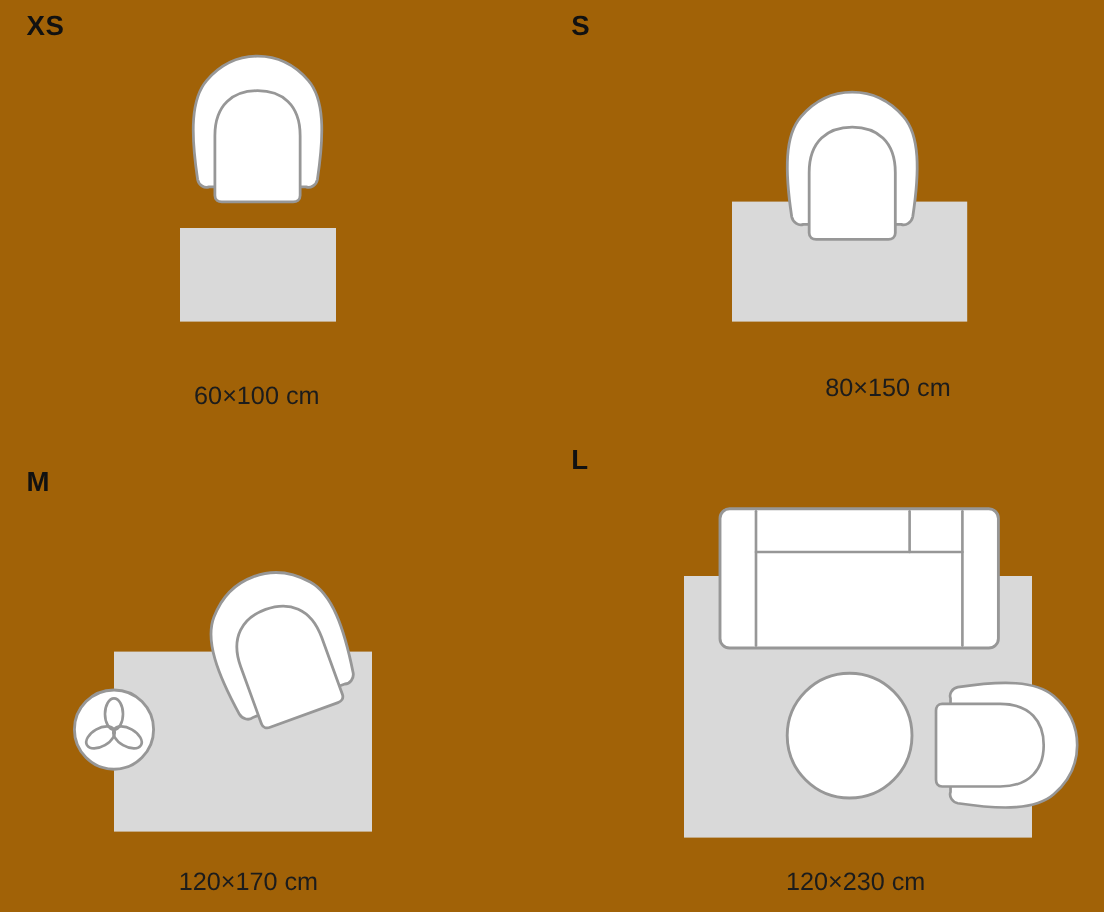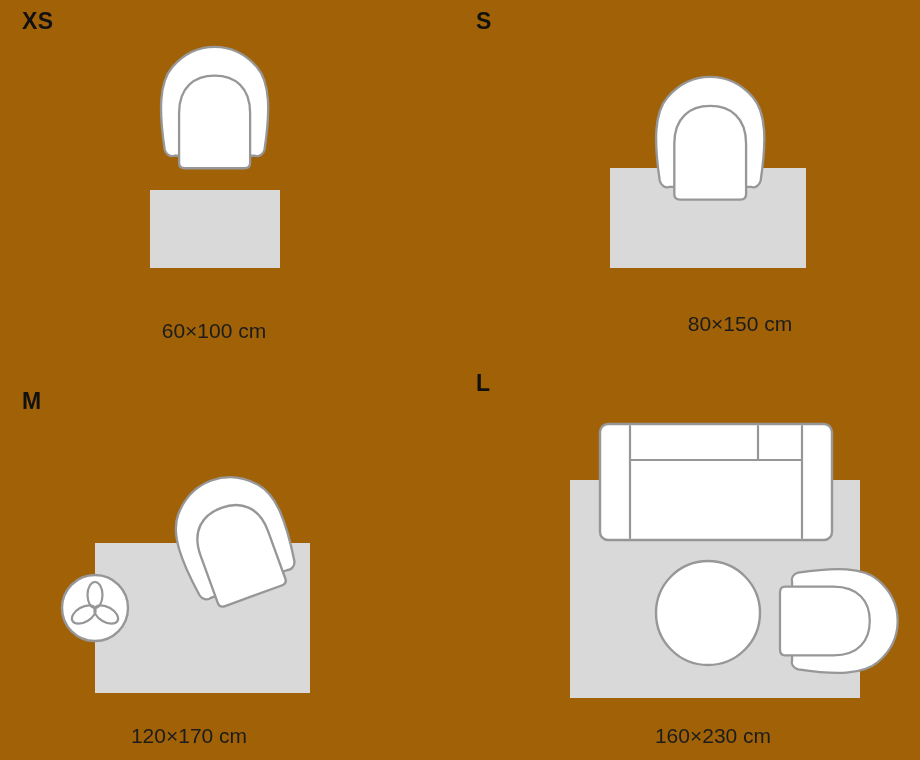--- a/index.html
+++ b/index.html
@@ -98,16 +98,16 @@
     <use href="#chair-symbol" transform="translate(840,621) rotate(90) scale(0.93) translate(-60,-67)"></use>
   </svg>
 
   <div class="size-label" style="left:22px; top:8px;">XS</div>
   <div class="size-label" style="left:476px; top:8px;">S</div>
   <div class="size-label" style="left:22px; top:388px;">M</div>
   <div class="size-label" style="left:476px; top:370px;">L</div>
 
   <div class="caption" style="left:214px; top:306px;margin-top:13px;">60×100 cm</div>
   <div class="caption" style="left:740px; top:312px;">80×150 cm</div>
-  <div class="caption" style="left:189px; top:724px;">120×170 cm</div>
-  <div class="caption" style="left:713px; top:724px;">160×230 cm</div>
+  <div class="caption" style="left:207px; top:724px;">120×170 cm</div>
+  <div class="caption" style="left:713px; top:724px;">120×230 cm</div>
 
 </div>
 
 </body></html>

